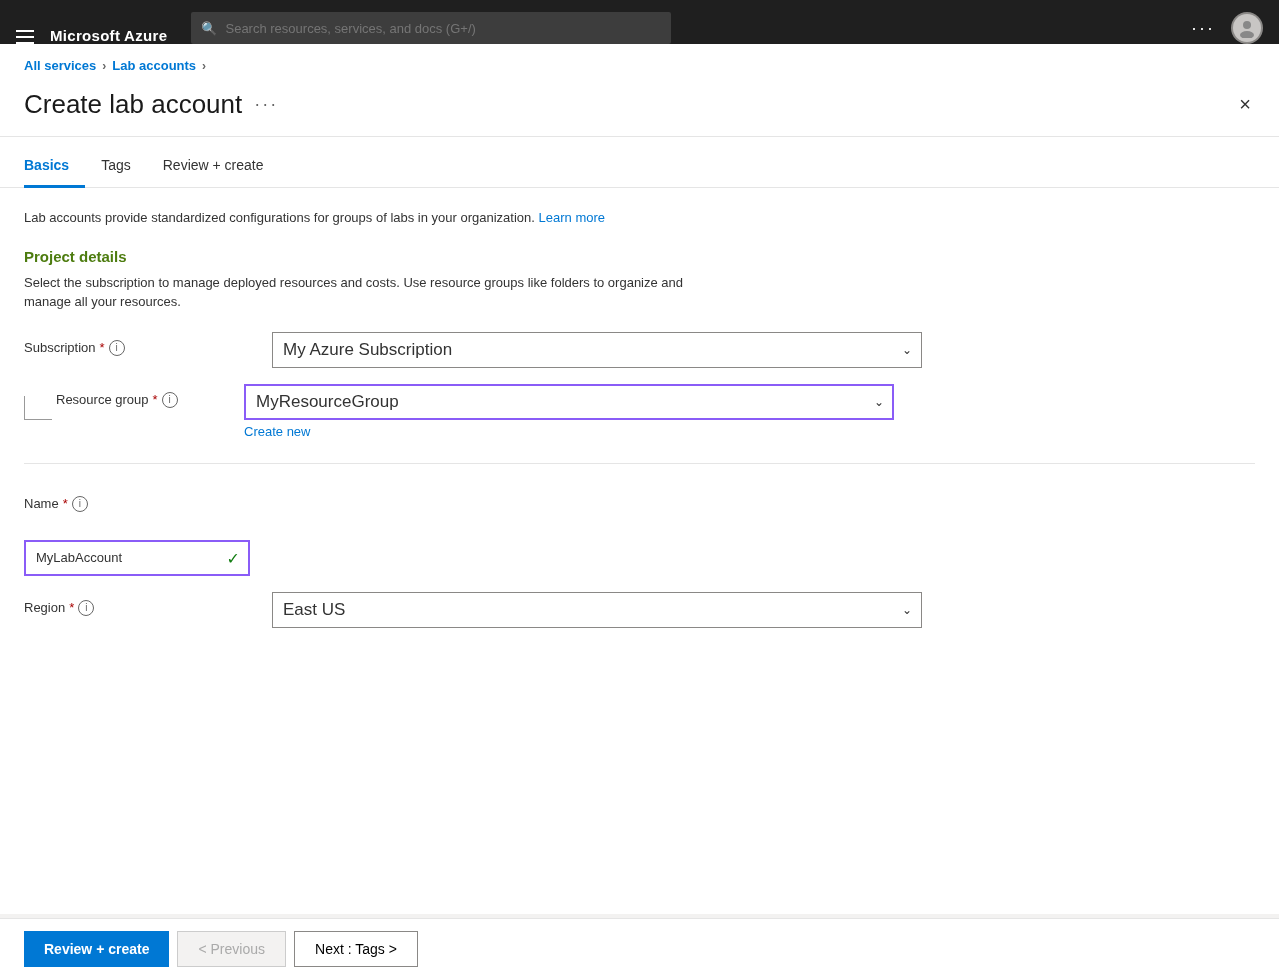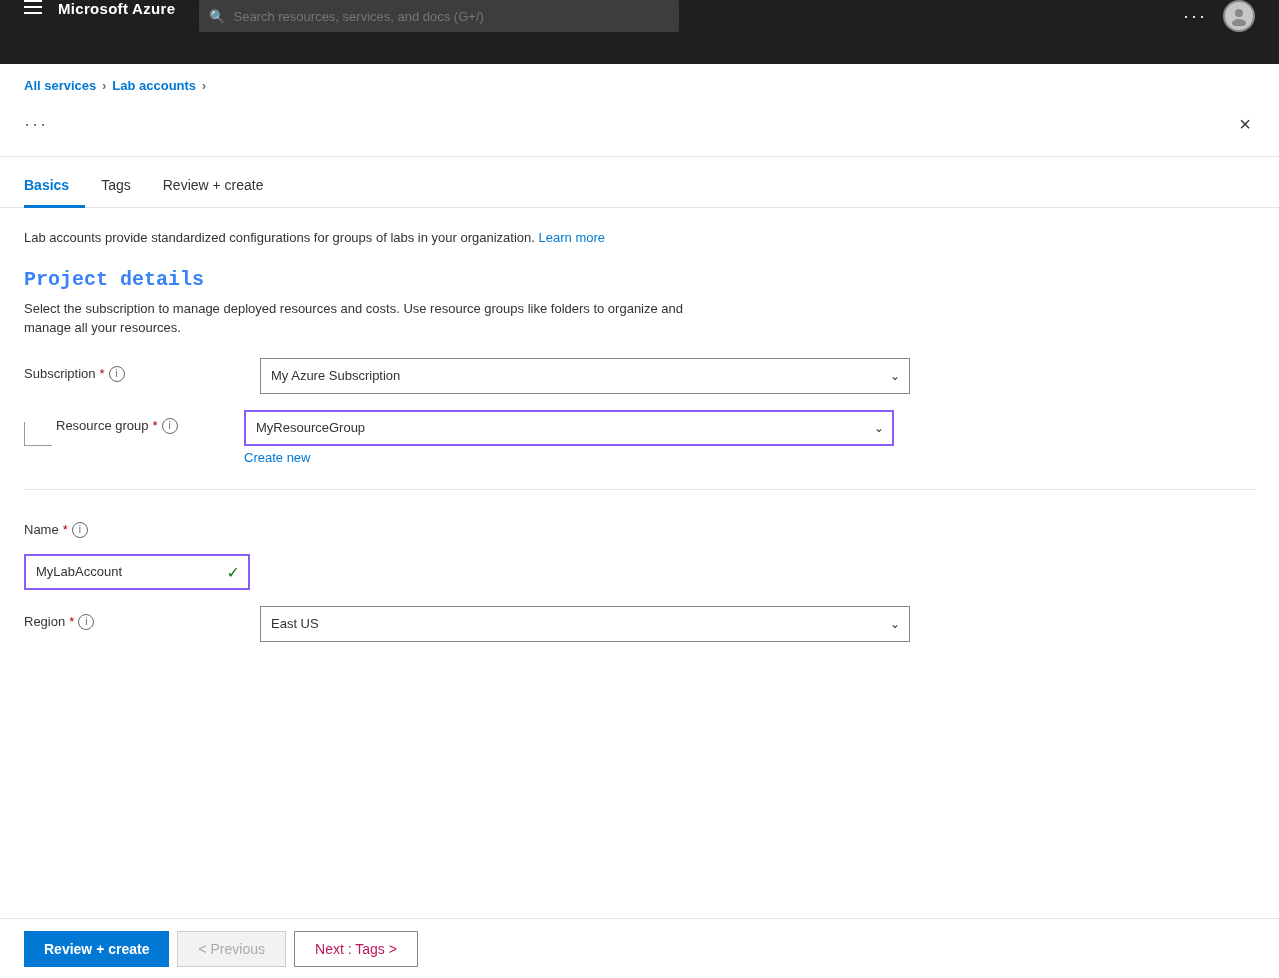--- a/index.html
+++ b/index.html
@@ -1,24 +1,24 @@
 <!DOCTYPE html>
 <html><head>
   <meta charset="utf-8">
   <style>
     * { box-sizing: border-box; margin: 0; padding: 0; }
     body { font-family: 'Segoe UI', Arial, sans-serif; background: #f3f2f1; font-size: 14px; color: #333; }
 
     
     .topnav {
       background: #1f1f1f;
-      height: 64px;
+      height: 44px;
       display: flex;
-      align-items: flex-start;
-      padding: 0 24px;
+      align-items: flex-end;
+      padding: 0 16px;
       gap: 16px;
     }
     .topnav-hamburger {
       display: flex; flex-direction: column; gap: 4px; cursor: pointer;
     }
     .topnav-hamburger span {
       display: block; width: 18px; height: 2px; background: #fff;
     }
     .topnav-title {
       color: #fff; font-size: 15px; font-weight: 600; letter-spacing: 0.3px;
@@ -94,47 +94,47 @@
     }
     .tab:first-child { padding-left: 0; }
 
     
     .content-body { padding: 20px 24px; }
 
     .description-text { font-size: 13px; color: #333; margin-bottom: 20px; line-height: 1.5; }
     .description-text a { color: #0078d4; text-decoration: none; }
 
     
-    .section-title { font-size: 20px; font-weight: 600; color: #3b82f6; margin-bottom: 8px; font-family: Liberation Mono, monospace; }
+    .section-title { font-size: 15px; font-weight: 600; color: #4d7c0f; margin-bottom: 8px; }
     .section-desc { font-size: 13px; color: #333; margin-bottom: 20px; line-height: 1.5; max-width: 680px; }
 
     
     .form-row {
-      display: flex; align-items: flex-start; margin-bottom: 16px; gap: 16px;
+      display: flex; align-items: flex-start; margin-bottom: 16px; gap: 28px;
     }
     .form-label-col {
       min-width: 220px; padding-top: 8px;
       display: flex; align-items: center; gap: 4px;
     }
     .form-label { font-size: 13px; color: #333; }
     .required-star { color: #a80000; font-size: 13px; }
     .info-icon {
       width: 16px; height: 16px; border-radius: 50%; border: 1px solid #666;
       display: inline-flex; align-items: center; justify-content: center;
       font-size: 10px; color: #666; cursor: help; flex-shrink: 0;
     }
 
     .form-control-col { flex: 1; max-width: 650px; }
     .form-select-wrapper {
       position: relative; display: inline-block; width: 100%;
     }
     .form-select-wrapper select {
       width: 100%; height: 36px; padding: 0 32px 0 10px;
       border: 1px solid #8a8886; background: #fff;
-      font-size: 13px; color: #333; appearance: none; cursor: pointer;
+      font-size: 17px; color: #333; appearance: none; cursor: pointer;
       outline: none;
     }
     .select-chevron {
       position: absolute; right: 10px; top: 50%; transform: translateY(-50%);
       pointer-events: none; font-size: 12px; color: #333;
     }
 
     .create-new-link { color: #0078d4; font-size: 13px; text-decoration: none; cursor: pointer; display: inline-block; margin-top: 4px; }
 
     
@@ -168,21 +168,21 @@
       background: #0078d4; color: #fff; border: none;
       padding: 0 20px; height: 36px; font-size: 14px; font-weight: 600;
       cursor: pointer; white-space: nowrap;
     }
     .btn-secondary {
       background: #fff; color: #333; border: 1px solid #8a8886;
       padding: 0 20px; height: 36px; font-size: 14px; cursor: pointer; white-space: nowrap;
     }
     .btn-secondary:disabled { color: #aaa; border-color: #ccc; cursor: default; background: #f3f2f1; }
     .btn-outline {
-      background: #fff; color: #be185d; border: 1px solid #8a8886;
+      background: #fff; color: #000000; border: 1px solid #8a8886;
       padding: 0 20px; height: 36px; font-size: 14px; cursor: pointer; white-space: nowrap;
     }
   </style>
 </head>
 <body>
 
 <nav class="topnav">
   <div class="topnav-hamburger">
     <span></span>
       <span></span>
@@ -210,20 +210,21 @@
 
   <div class="breadcrumb">
     <a href="#">All services</a>
     <span class="breadcrumb-sep">›</span>
     <a href="#">Lab accounts</a>
     <span class="breadcrumb-sep">›</span>
   </div>
 
   <div class="page-header">
     <div class="page-header-left">
+      <h1 class="page-title">Create lab account</h1>
       <span class="page-header-dots">···</span>
     </div>
     <button class="close-btn">×</button>
   </div>
 
   <hr class="divider">
 
   <div class="tabs">
     <div class="tab active">Basics</div>
     <div class="tab">Tags</div>

